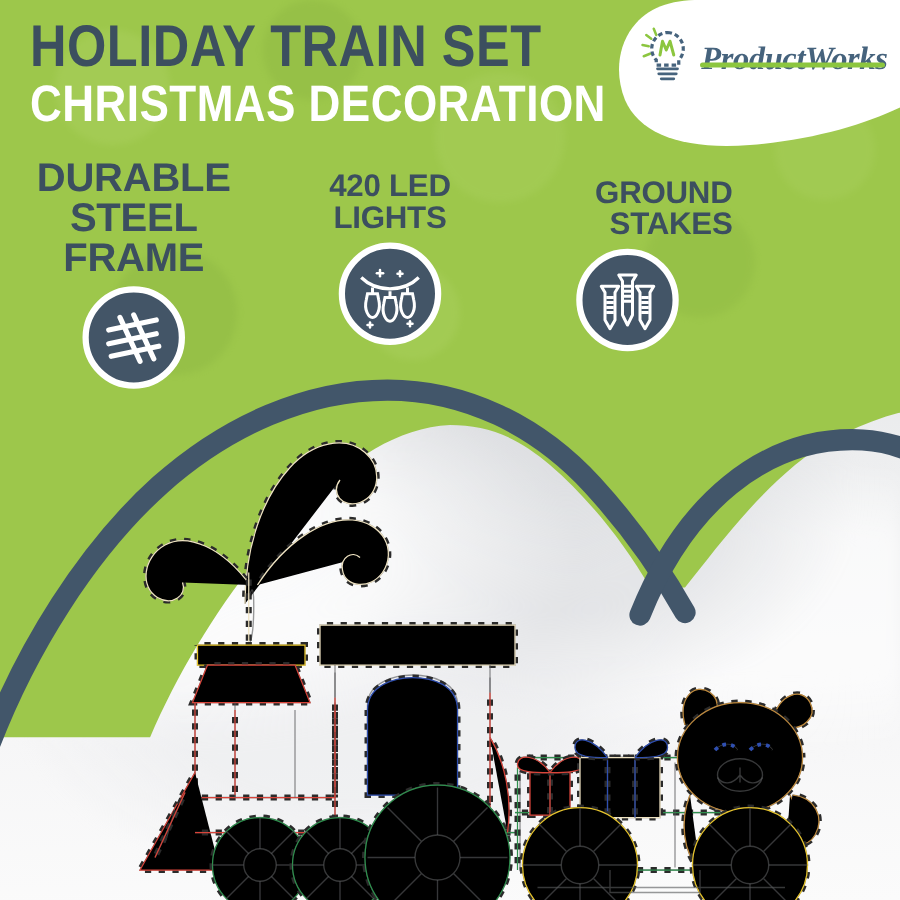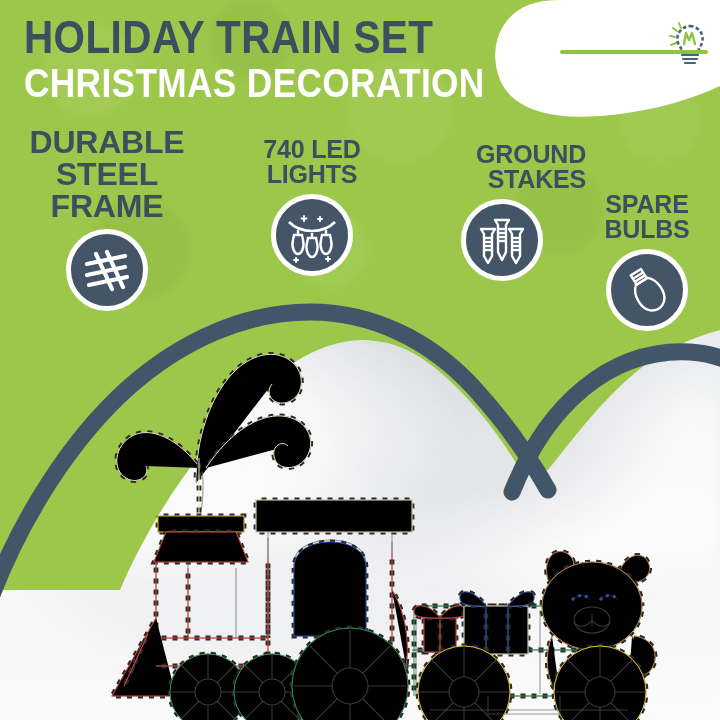--- a/index.html
+++ b/index.html
@@ -155,20 +155,21 @@
 
           <path d="M16,24 L18,13 L21,20 L24,13 L27,24" fill="none" stroke="#8cc63f" stroke-width="2.4" stroke-linejoin="round" stroke-linecap="round"></path>
 
           <g stroke="#46637d" stroke-width="2.2" stroke-linecap="round">
             <line x1="14" y1="35" x2="30" y2="35"></line>
             <line x1="15" y1="39" x2="29" y2="39"></line>
             <line x1="17" y1="43" x2="27" y2="43"></line>
           </g>
         </svg>
       </span>
+      <span class="logo-txt">ProductWorks</span>
     </div>
     <div class="logo-underline"></div>
   </div>
 
   <div class="feat f1">
     <div class="lbl">DURABLE
 STEEL
 FRAME</div>
     <div class="circ">
       <svg width="56" height="56" viewBox="0 0 56 56">
@@ -179,21 +180,21 @@
         </g>
         <g stroke="#ffffff" stroke-width="4.2" stroke-linecap="round" fill="none">
           <line x1="17" y1="12" x2="33" y2="47"></line>
           <line x1="28" y1="10" x2="44" y2="45"></line>
         </g>
       </svg>
     </div>
   </div>
 
   <div class="feat f2">
-    <div class="lbl">740 LED
+    <div class="lbl">420 LED
 LIGHTS</div>
     <div class="circ">
       <svg width="58" height="58" viewBox="0 0 58 58">
         <path d="M6,16 C18,28 40,28 52,16" fill="none" stroke="#fff" stroke-width="2.6"></path>
 
         <g stroke="#fff" stroke-width="2.4" fill="none">
           <line x1="15" y1="24" x2="15" y2="29"></line>
           <path d="M11,29 L19,29 L20,34 C22,42 18,48 15,48 C12,48 8,42 10,34 Z"></path>
         </g>
 
@@ -243,36 +244,20 @@
           <path d="M35,18 L49,18 L46,23 L46,45 L42,52 L38,45 L38,23 Z"></path>
           <line x1="39" y1="27" x2="45" y2="27"></line>
             <line x1="39" y1="31" x2="45" y2="31"></line>
           <line x1="39" y1="35" x2="45" y2="35"></line>
             <line x1="39" y1="39" x2="45" y2="39"></line>
         </g>
       </svg>
     </div>
   </div>
 
-  <div class="feat f4">
-    <div class="lbl">SPARE
-BULBS</div>
-    <div class="circ">
-      <svg width="54" height="54" viewBox="0 0 54 54">
-        <g transform="rotate(-32 27 27)">
-          <g stroke="#ffffff" stroke-width="2.4" fill="none" stroke-linejoin="round">
-            <path d="M21,6 L33,6 L33,17 L21,17 Z"></path>
-            <line x1="21" y1="10" x2="33" y2="10"></line>
-            <line x1="21" y1="13.5" x2="33" y2="13.5"></line>
-            <path d="M20,17 C12,24 12,40 19,46 C24,50 30,50 35,46 C42,40 42,24 34,17 Z"></path>
-          </g>
-        </g>
-      </svg>
-    </div>
-  </div>
 
   <svg class="train" viewBox="0 0 720 402">
     <defs>
 
       <style>
         .w  {fill:none;stroke:#585a5c;stroke-width:1.1;opacity:.62;}
         .led{fill:none;stroke-linecap:butt;stroke-width:4.6;stroke-dasharray:5 6;}
         .ledR{stroke:#d9443a;}
         .ledG{stroke:#2f8f4e;}
         .ledY{stroke:#e8c52b;}

